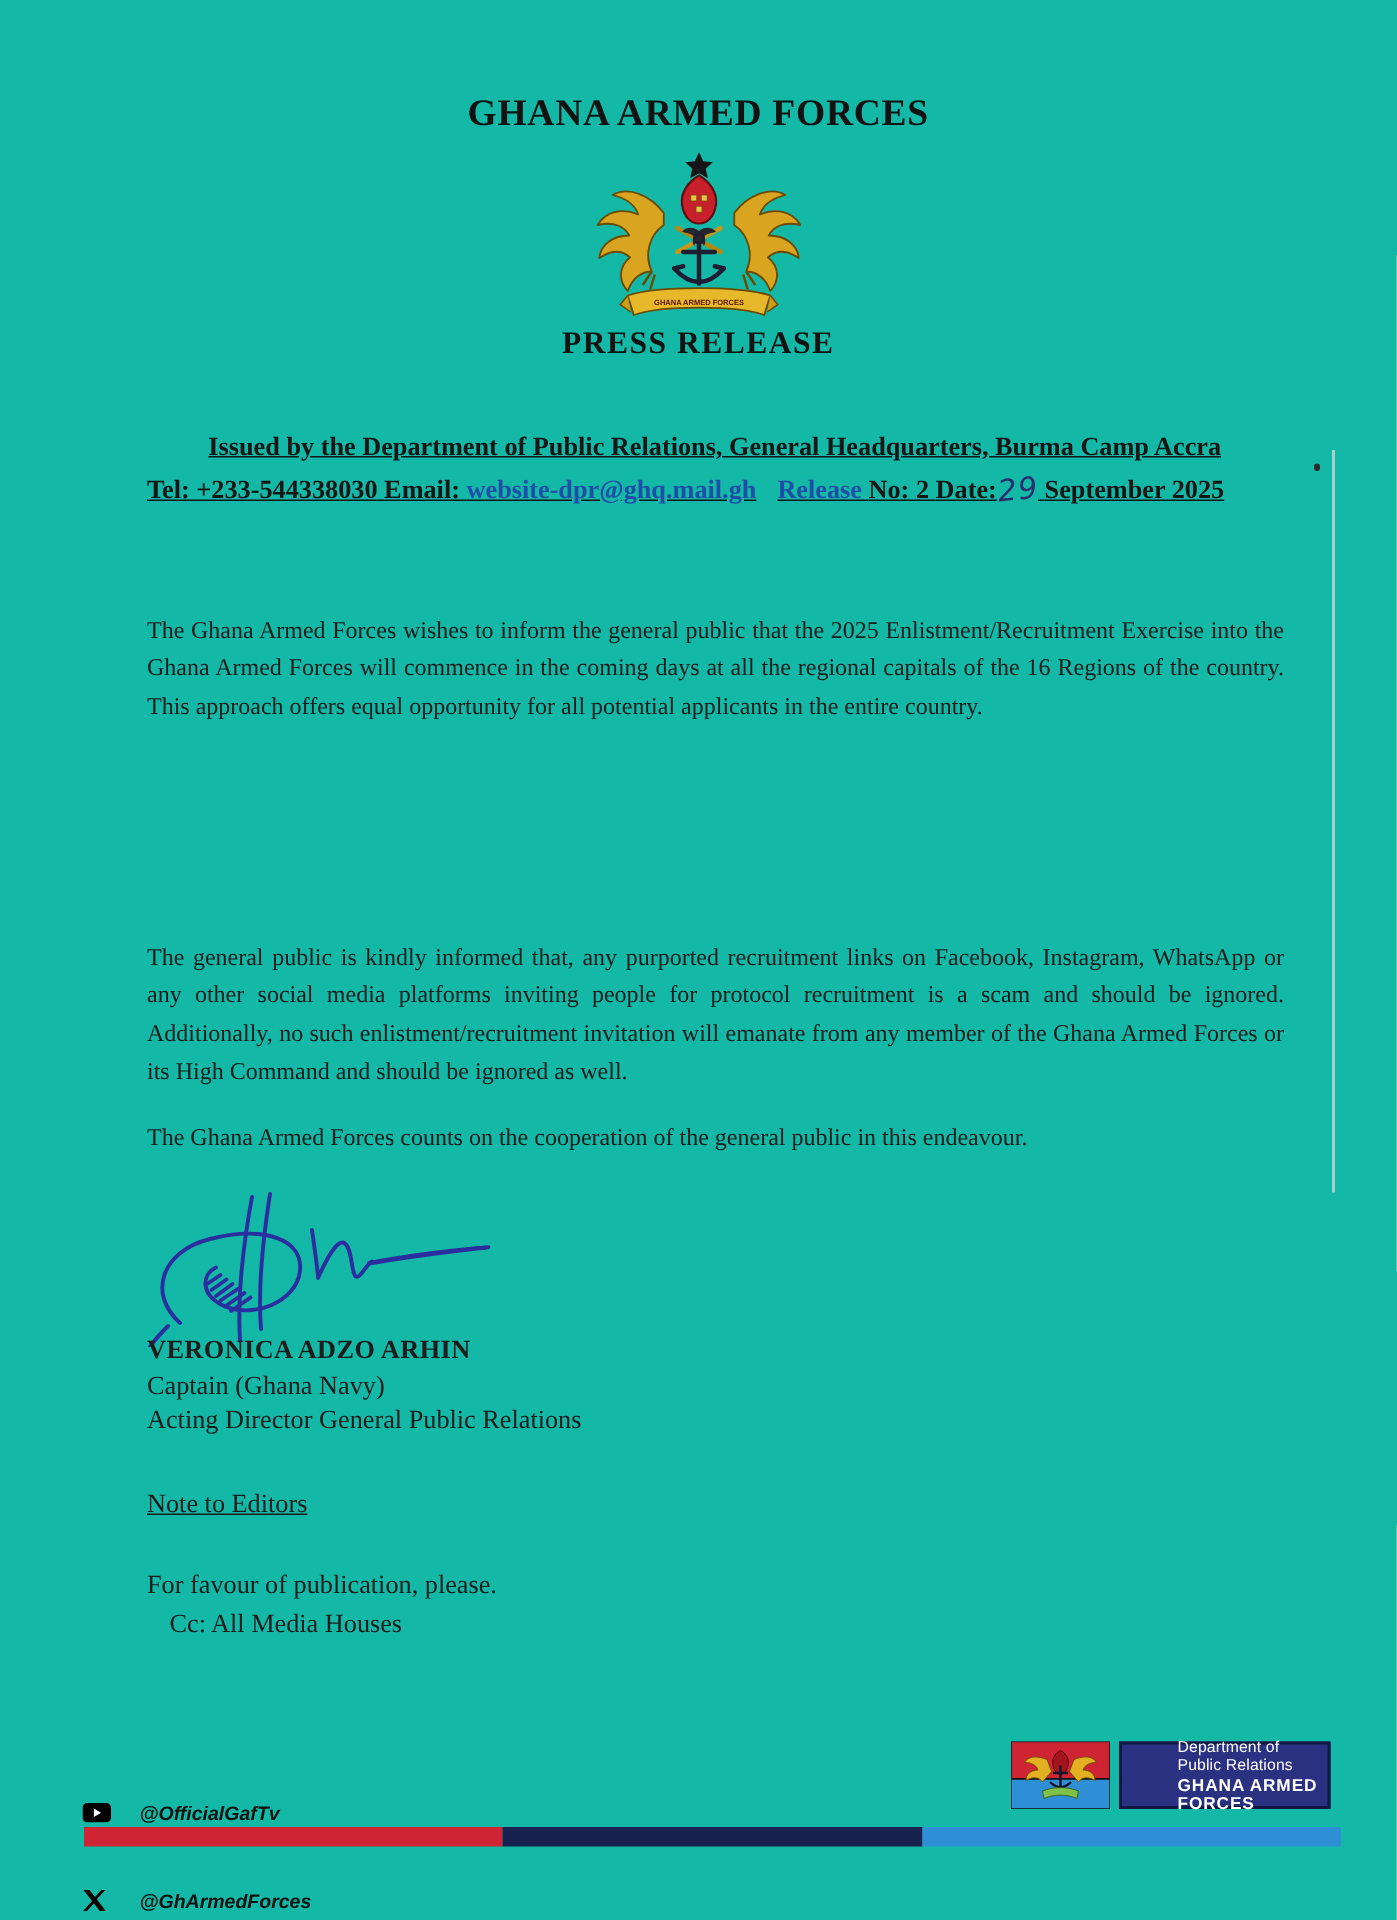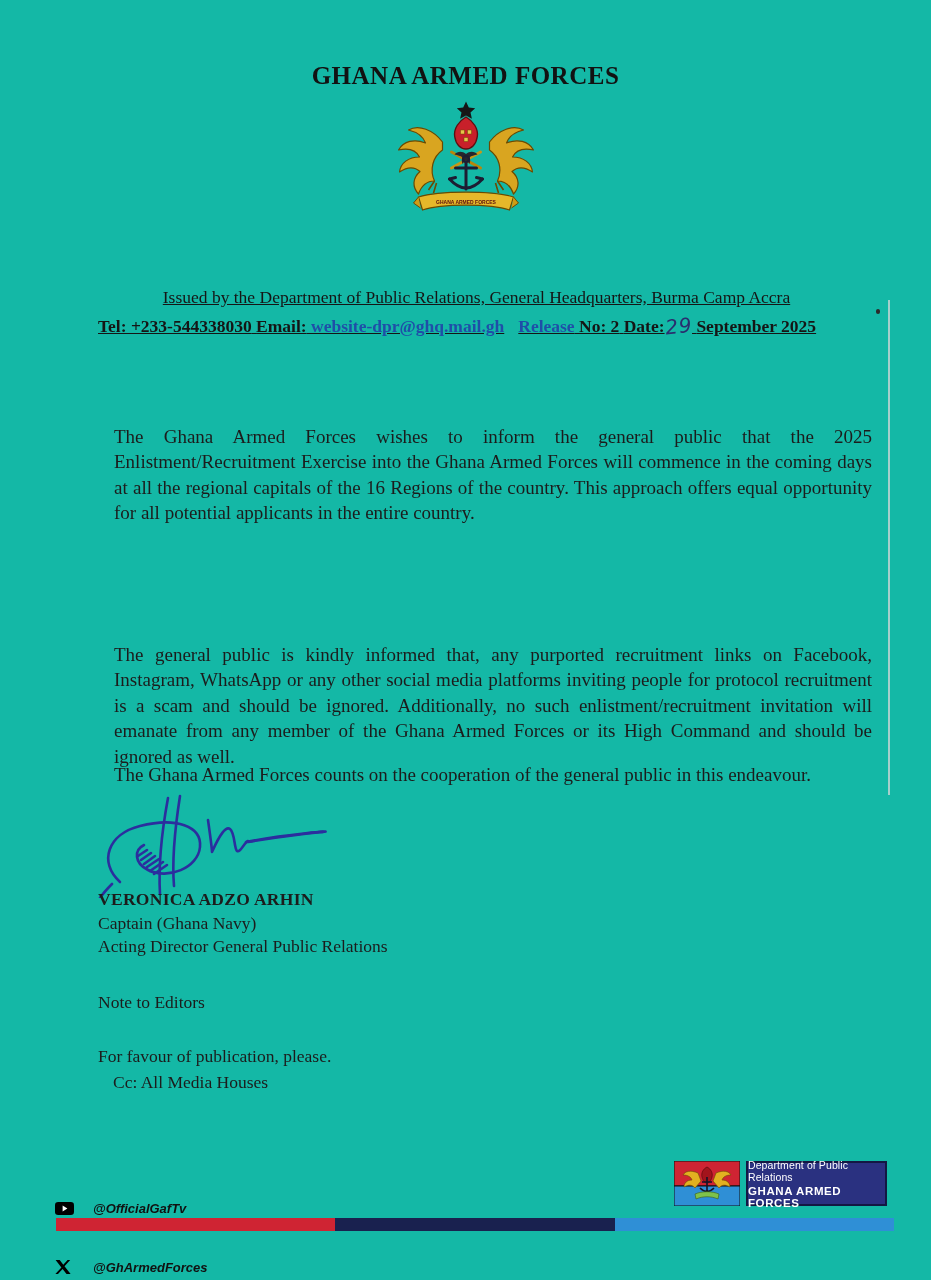--- a/index.html
+++ b/index.html
@@ -11,21 +11,21 @@
     font-family:"Liberation Serif", serif;
     color:#1c1c1c;
     overflow:hidden;
   }
   .center-abs{position:absolute;left:0;width:100%;text-align:center;}
   .doc-title{top:62px;font-size:25px;font-weight:bold;letter-spacing:.5px;color:#121212;margin:0;}
   .crest-wrap{position:absolute;top:100px;left:50%;transform:translateX(-50%);}
   .press-release{top:216px;font-size:21px;font-weight:bold;letter-spacing:1px;color:#121212;margin:0;}
   .issued-line{
     position:absolute;top:287px;left:98px;width:757px;
-    text-align:center;font-size:17.5px;font-weight:normal;
+    text-align:center;font-size:17.5px;font-weight:bold;
     text-decoration:underline;color:#151515;
   }
   .tel-line{
     position:absolute;top:313px;left:98px;width:760px;
     font-size:17.5px;font-weight:bold;color:#151515;
     text-decoration:underline;white-space:nowrap;
   }
   .bluelink{color:#1f4ea8;}
   .email-link{color:#1f4ea8;cursor:pointer;}
   .spacer2{display:inline-block;width:14px;}
@@ -36,53 +36,53 @@
     color:#2a2d6e;font-size:20px;
     transform:rotate(-6deg) translateY(1px);
     letter-spacing:1px;
   }
   .subject-heading{
     position:absolute;top:361px;left:98px;
     font-size:17.5px;font-weight:bold;color:#151515;
     text-decoration:underline;letter-spacing:.2px;
   }
   .para{
-    position:absolute;left:98px;width:758px;margin:16px;
-    font-size:19px;line-height:25.4px;
+    position:absolute;left:98px;width:758px;margin:0;
+    font-size:16px;line-height:25.4px;
     text-align:justify;color:#1c1c1c;
   }
   .p1{top:408px;}
   .p2{top:531px;}
   .p3{top:626px;}
   .p4{top:746px;}
   .signature-wrap{position:absolute;left:90px;top:790px;}
   .signer{position:absolute;left:98px;font-size:17.5px;}
   .signer-name{top:889px;font-weight:bold;letter-spacing:.3px;}
   .signer-rank{top:913px;}
   .signer-pos{top:936px;}
   .note-heading{
     position:absolute;left:98px;top:992px;
-    font-size:17.5px;
+    font-size:17.5px;text-decoration:underline;
   }
   .pub-line{position:absolute;left:98px;top:1046px;font-size:17.5px;}
   .cc-line{position:absolute;left:113px;top:1072px;font-size:17.5px;}
   .social-block{
     position:absolute;left:55px;top:1158px;
     font-family:"Liberation Sans", sans-serif;
   }
   .social-row{display:flex;align-items:center;height:18px;margin-top:41px;}
   .icon-cell{width:38px;display:flex;align-items:center;gap:3px;}
   .handle{font-size:13px;font-weight:bold;font-style:italic;color:#111;white-space:nowrap;}
   .fb-glyph{font-family:"Liberation Sans",sans-serif;font-weight:bold;font-size:16px;line-height:14px;color:#000;}
   .flag-wrap{position:absolute;left:674px;top:1161px;}
   .dpr-banner{
     position:absolute;left:746px;top:1161px;width:141px;height:45px;
     background:#2a3180;border:2px solid #131843;box-sizing:border-box;
     display:flex;flex-direction:column;justify-content:center;align-items:center;
-    font-family:"Liberation Sans", sans-serif;color:#ffffff;
+    font-family:"Liberation Sans", sans-serif;color:#ffffff;padding-left:37px;
   }
   .dpr-line1{font-size:10.5px;letter-spacing:.1px;}
   .dpr-line2{font-size:11.5px;font-weight:bold;letter-spacing:.6px;margin-top:2px;}
   .bottom-bar{
     position:absolute;left:56px;top:1218px;width:838px;height:13px;
     display:flex;
   }
   .bar-seg{flex:1;height:100%;}
   .scan-line{
     position:absolute;left:888px;top:300px;width:2px;height:495px;
@@ -128,20 +128,21 @@
         <path d="M64,42 C55,30 40,24 30,30 C40,32.5 45,37 47,43 C36,38.5 25,41 20,50 C31,47.5 38,51 41,57 C30,57 22,63 21,72 C30,66 37,67.5 41.5,71.5 C34,78 33.5,87 40,94 C43,85.5 49,81 56,81 C51,70 54,57 64,50 Z" fill="#d9a520" stroke="#6b4a00" stroke-width="1.2" stroke-linejoin="round"></path>
         <path d="M56,81 l-6,9 m8,-7 l-3,10" stroke="#6b4a00" stroke-width="1.6" fill="none"></path>
       </g>
 
       <path d="M40,97 C60,90.5 115,90.5 135,97 L131,110 C112,103.5 63,103.5 44,110 Z" fill="#e6b82a" stroke="#6b4a00" stroke-width="1.2"></path>
       <path d="M40,97 l-5,6 7,5 M135,97 l5,6 -7,5" fill="#cf9c15" stroke="#6b4a00" stroke-width="1"></path>
       <text x="87.5" y="103.5" text-anchor="middle" font-size="5" font-family="Liberation Sans, sans-serif" font-weight="bold" fill="#5a1010">GHANA ARMED FORCES</text>
     </svg>
   </div>
 
+  <h2 class="center-abs press-release">PRESS RELEASE</h2>
 
   <div class="issued-line">Issued by the Department of Public Relations, General Headquarters, Burma Camp Accra</div>
 
   <div class="tel-line">
     <span>Tel: +233-544338030</span>
     <span> </span>
     <span>Email:</span>
     <span> </span>
     <span class="bluelink">
       <span class="email-link">website-dpr@ghq.mail.gh</span><span class="spacer2"></span><span>Release</span>

